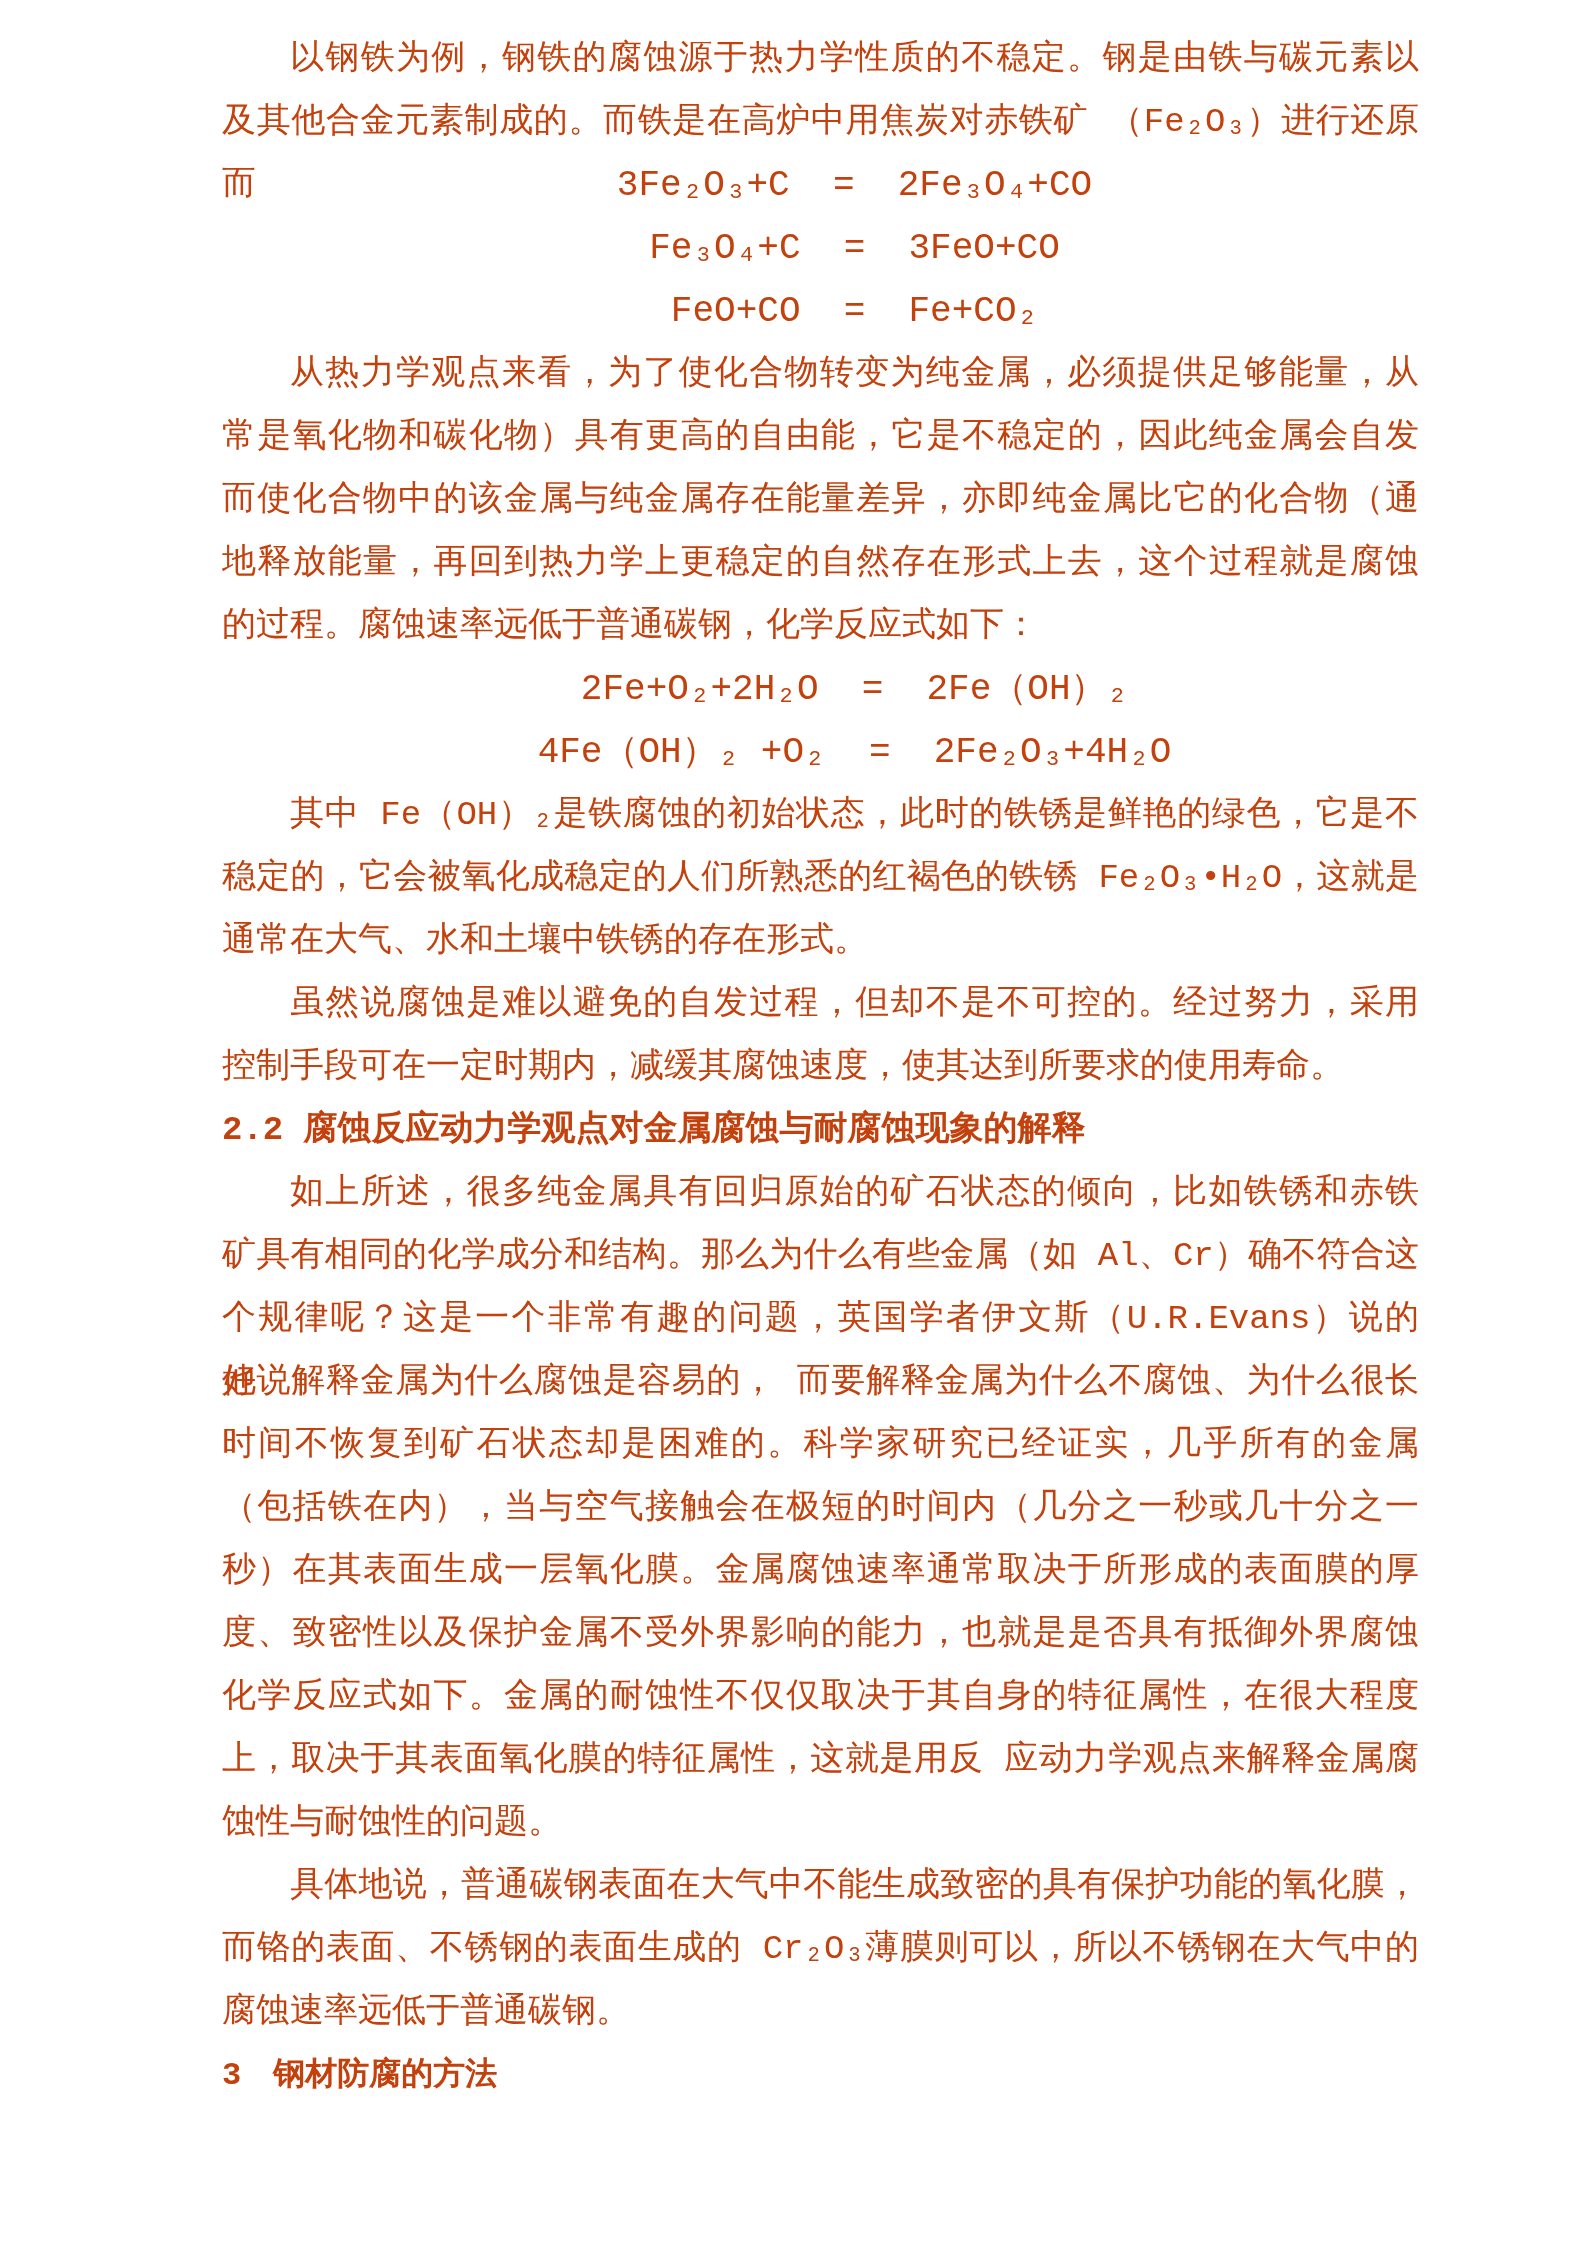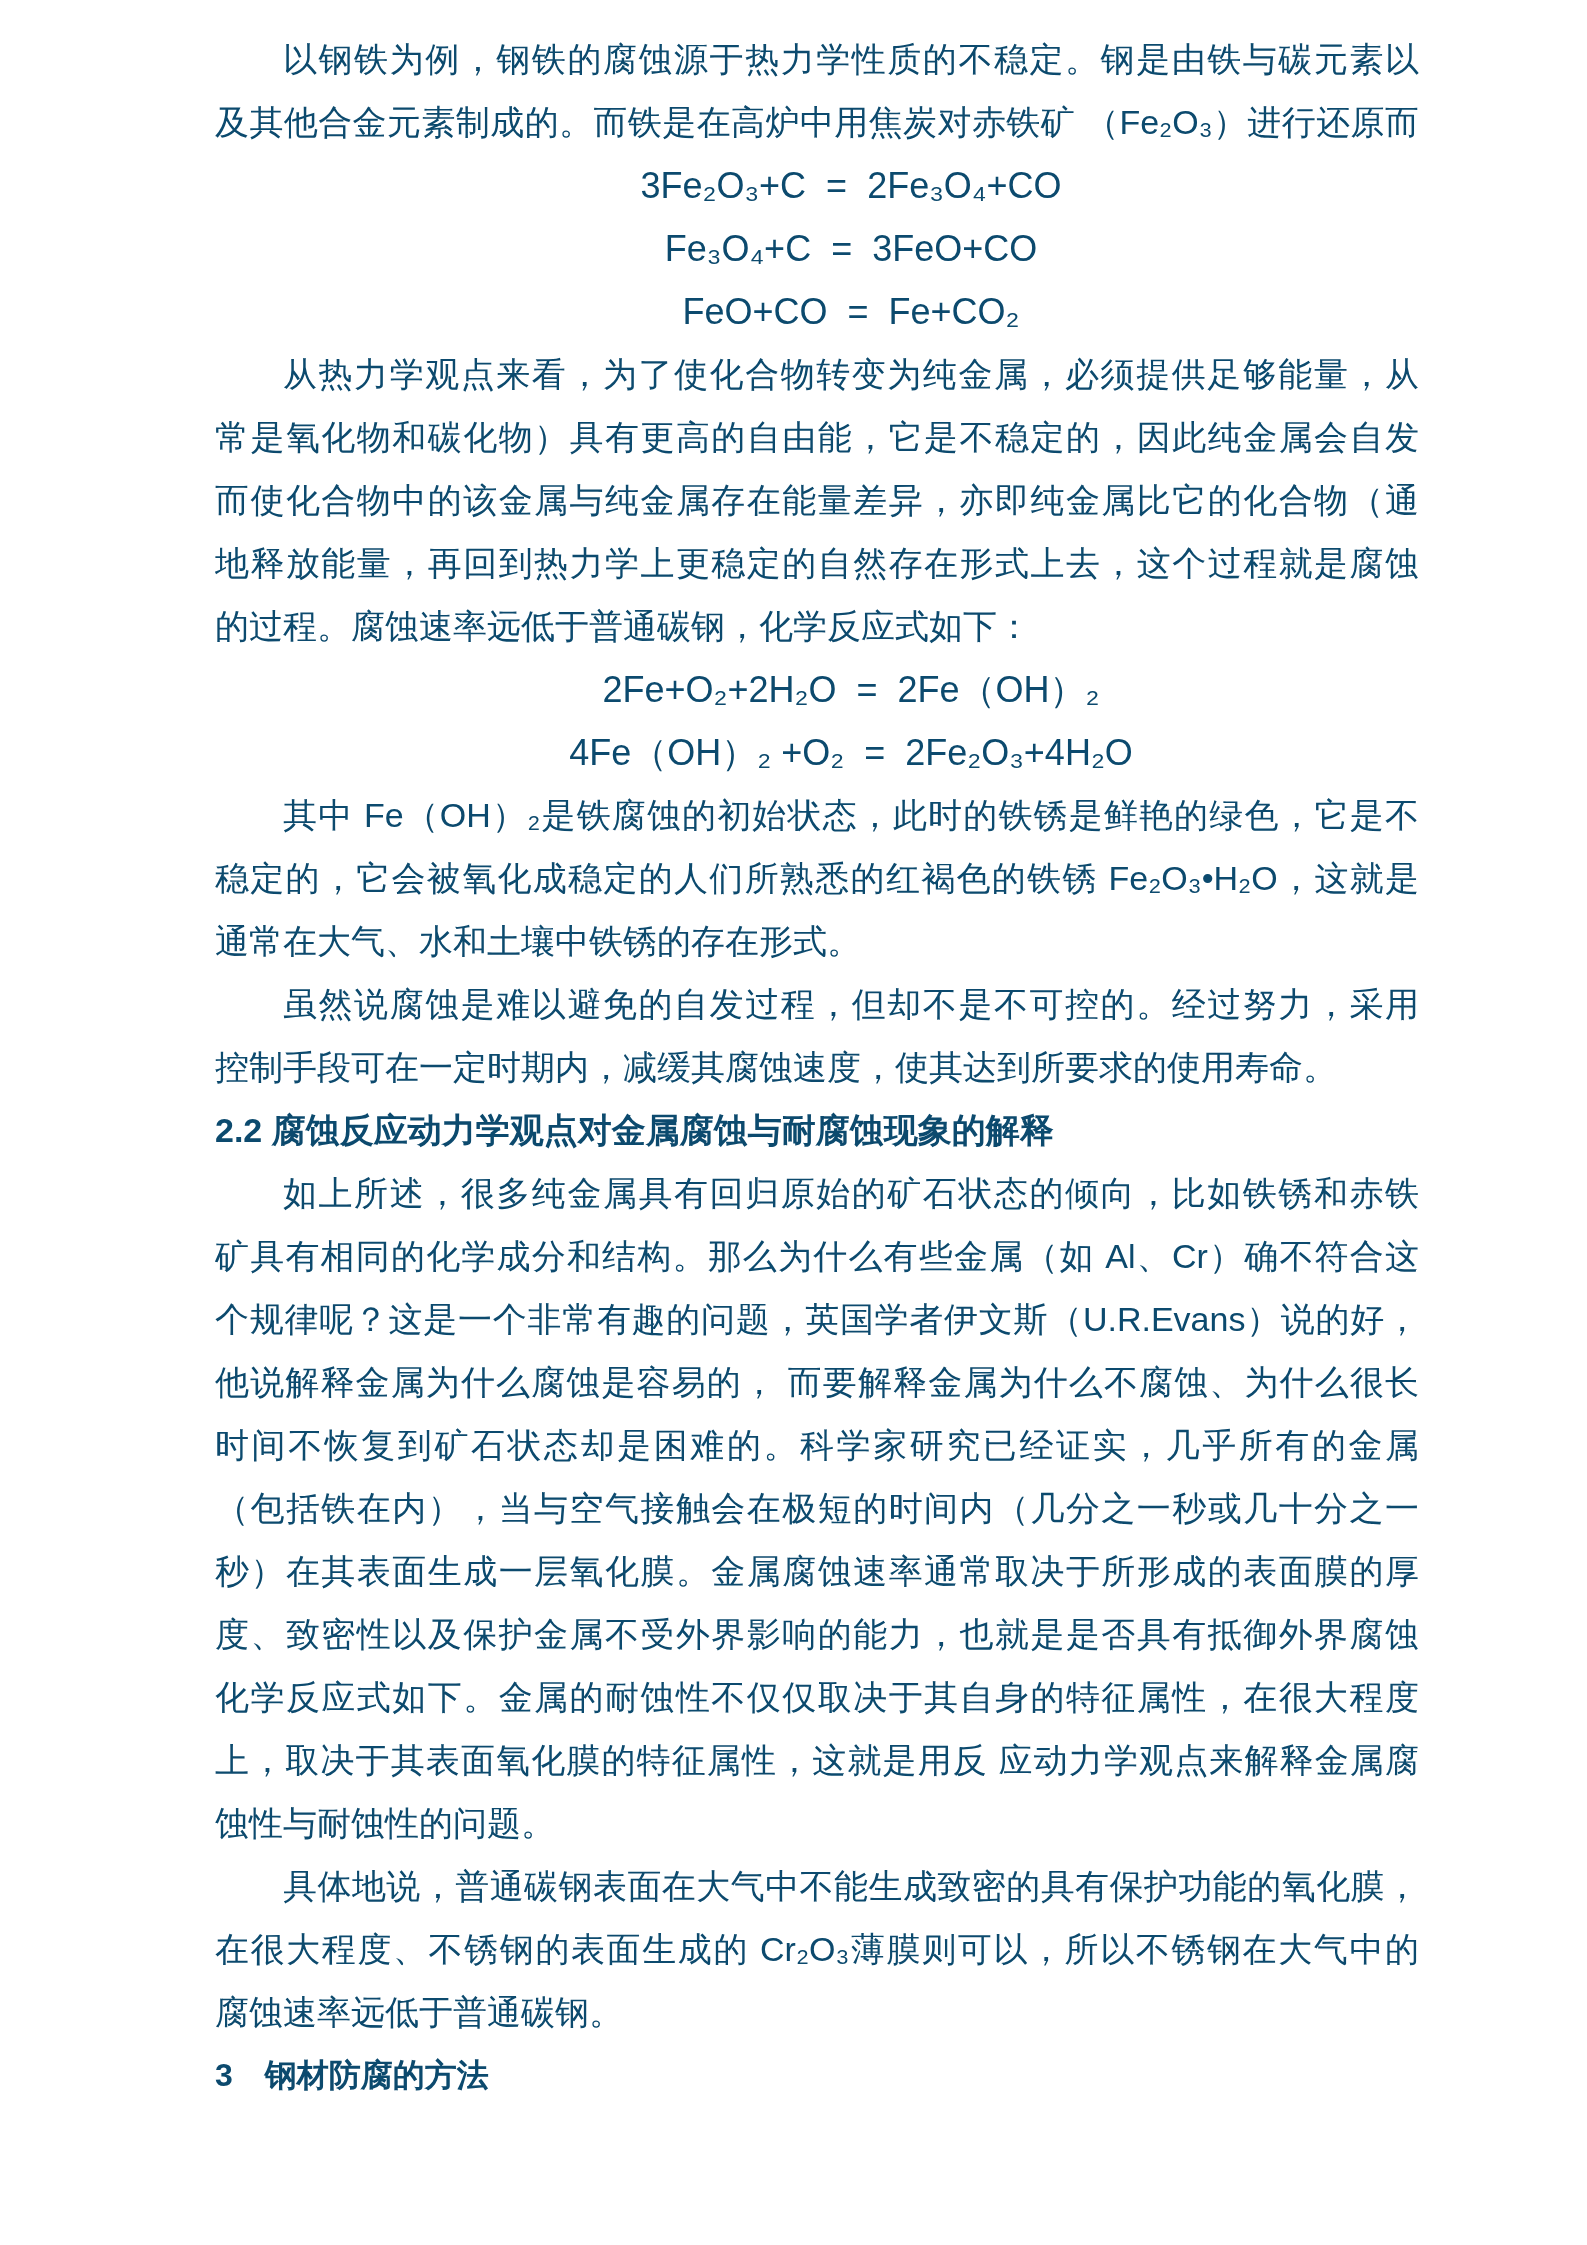--- a/index.html
+++ b/index.html
@@ -14,28 +14,29 @@
     background: #ffffff;
     overflow: hidden;
   }
   .content {
     position: absolute;
     left: 215px;
     right: 168px;
     top: 28px;
   }
   .line {
-    font-family: Liberation Sans, sans-serif;
+    font-family: Liberation Mono, monospace;
     font-size: 34px;
-    color: #0c4a6e;
+    color: #c2410c;
     height: 63px;
     line-height: 63px;
     text-align: justify;
     text-align-last: auto;
     white-space: nowrap;
+    margin-left: 7px;
   }
   .fill {
     white-space: normal;
     text-align-last: justify;
   }
   .indent {
     text-indent: 68px;
   }
   .eq {
     text-indent: 68px;
@@ -82,17 +83,17 @@
     <div class="line fill">个规律呢？这是一个非常有趣的问题，英国学者伊文斯（U.R.Evans）说的好，</div>
     <div class="line fill">他说解释金属为什么腐蚀是容易的， 而要解释金属为什么不腐蚀、为什么很长</div>
     <div class="line fill">时间不恢复到矿石状态却是困难的。科学家研究已经证实，几乎所有的金属</div>
     <div class="line fill">（包括铁在内），当与空气接触会在极短的时间内（几分之一秒或几十分之一</div>
     <div class="line fill">秒）在其表面生成一层氧化膜。金属腐蚀速率通常取决于所形成的表面膜的厚</div>
     <div class="line fill">度、致密性以及保护金属不受外界影响的能力，也就是是否具有抵御外界腐蚀</div>
     <div class="line fill">化学反应式如下。金属的耐蚀性不仅仅取决于其自身的特征属性，在很大程度</div>
     <div class="line fill">上，取决于其表面氧化膜的特征属性，这就是用反 应动力学观点来解释金属腐</div>
     <div class="line">蚀性与耐蚀性的问题。</div>
     <div class="line indent fill">具体地说，普通碳钢表面在大气中不能生成致密的具有保护功能的氧化膜，</div>
-    <div class="line fill">在很大程度、不锈钢的表面生成的 Cr₂O₃薄膜则可以，所以不锈钢在大气中的</div>
+    <div class="line fill">而铬的表面、不锈钢的表面生成的 Cr₂O₃薄膜则可以，所以不锈钢在大气中的</div>
     <div class="line">腐蚀速率远低于普通碳钢。</div>
     <div class="line h1">3　钢材防腐的方法</div>
   </div>
 </div>
 
 </body></html>

